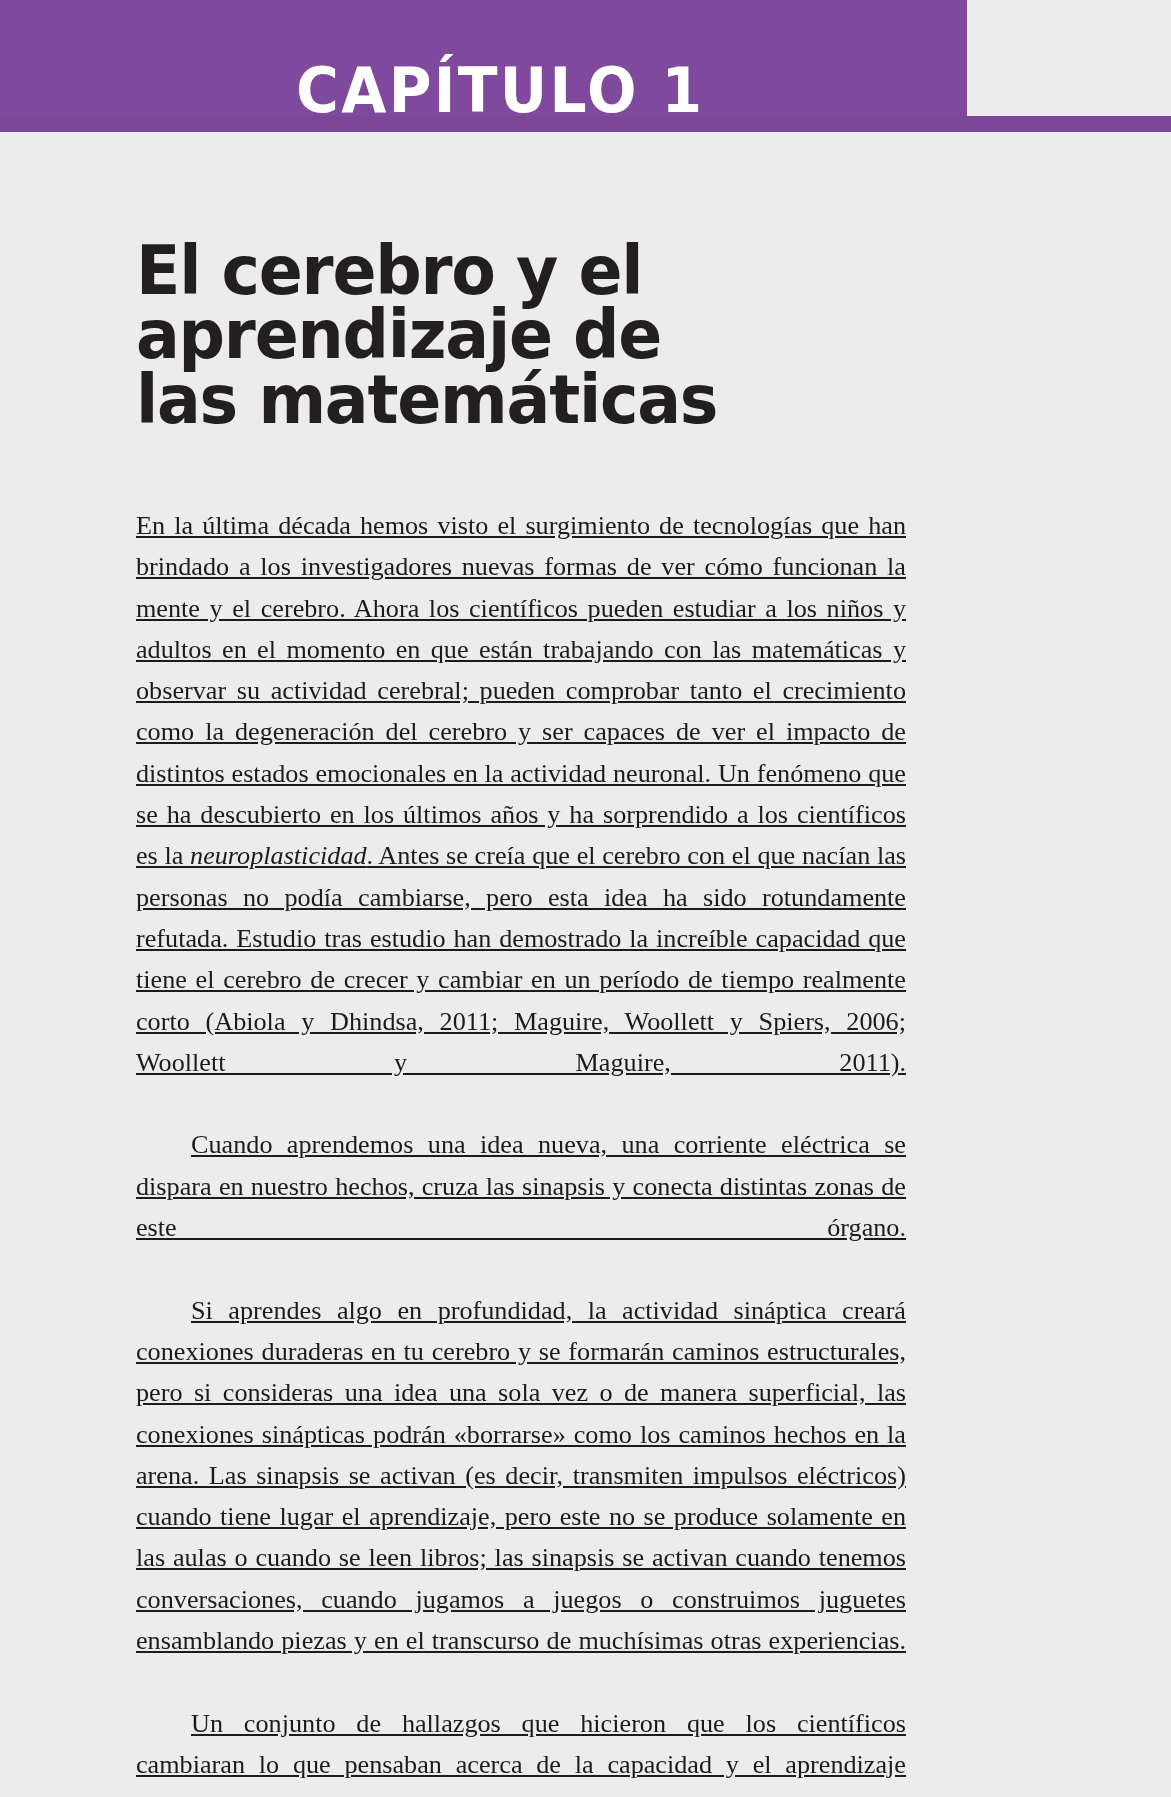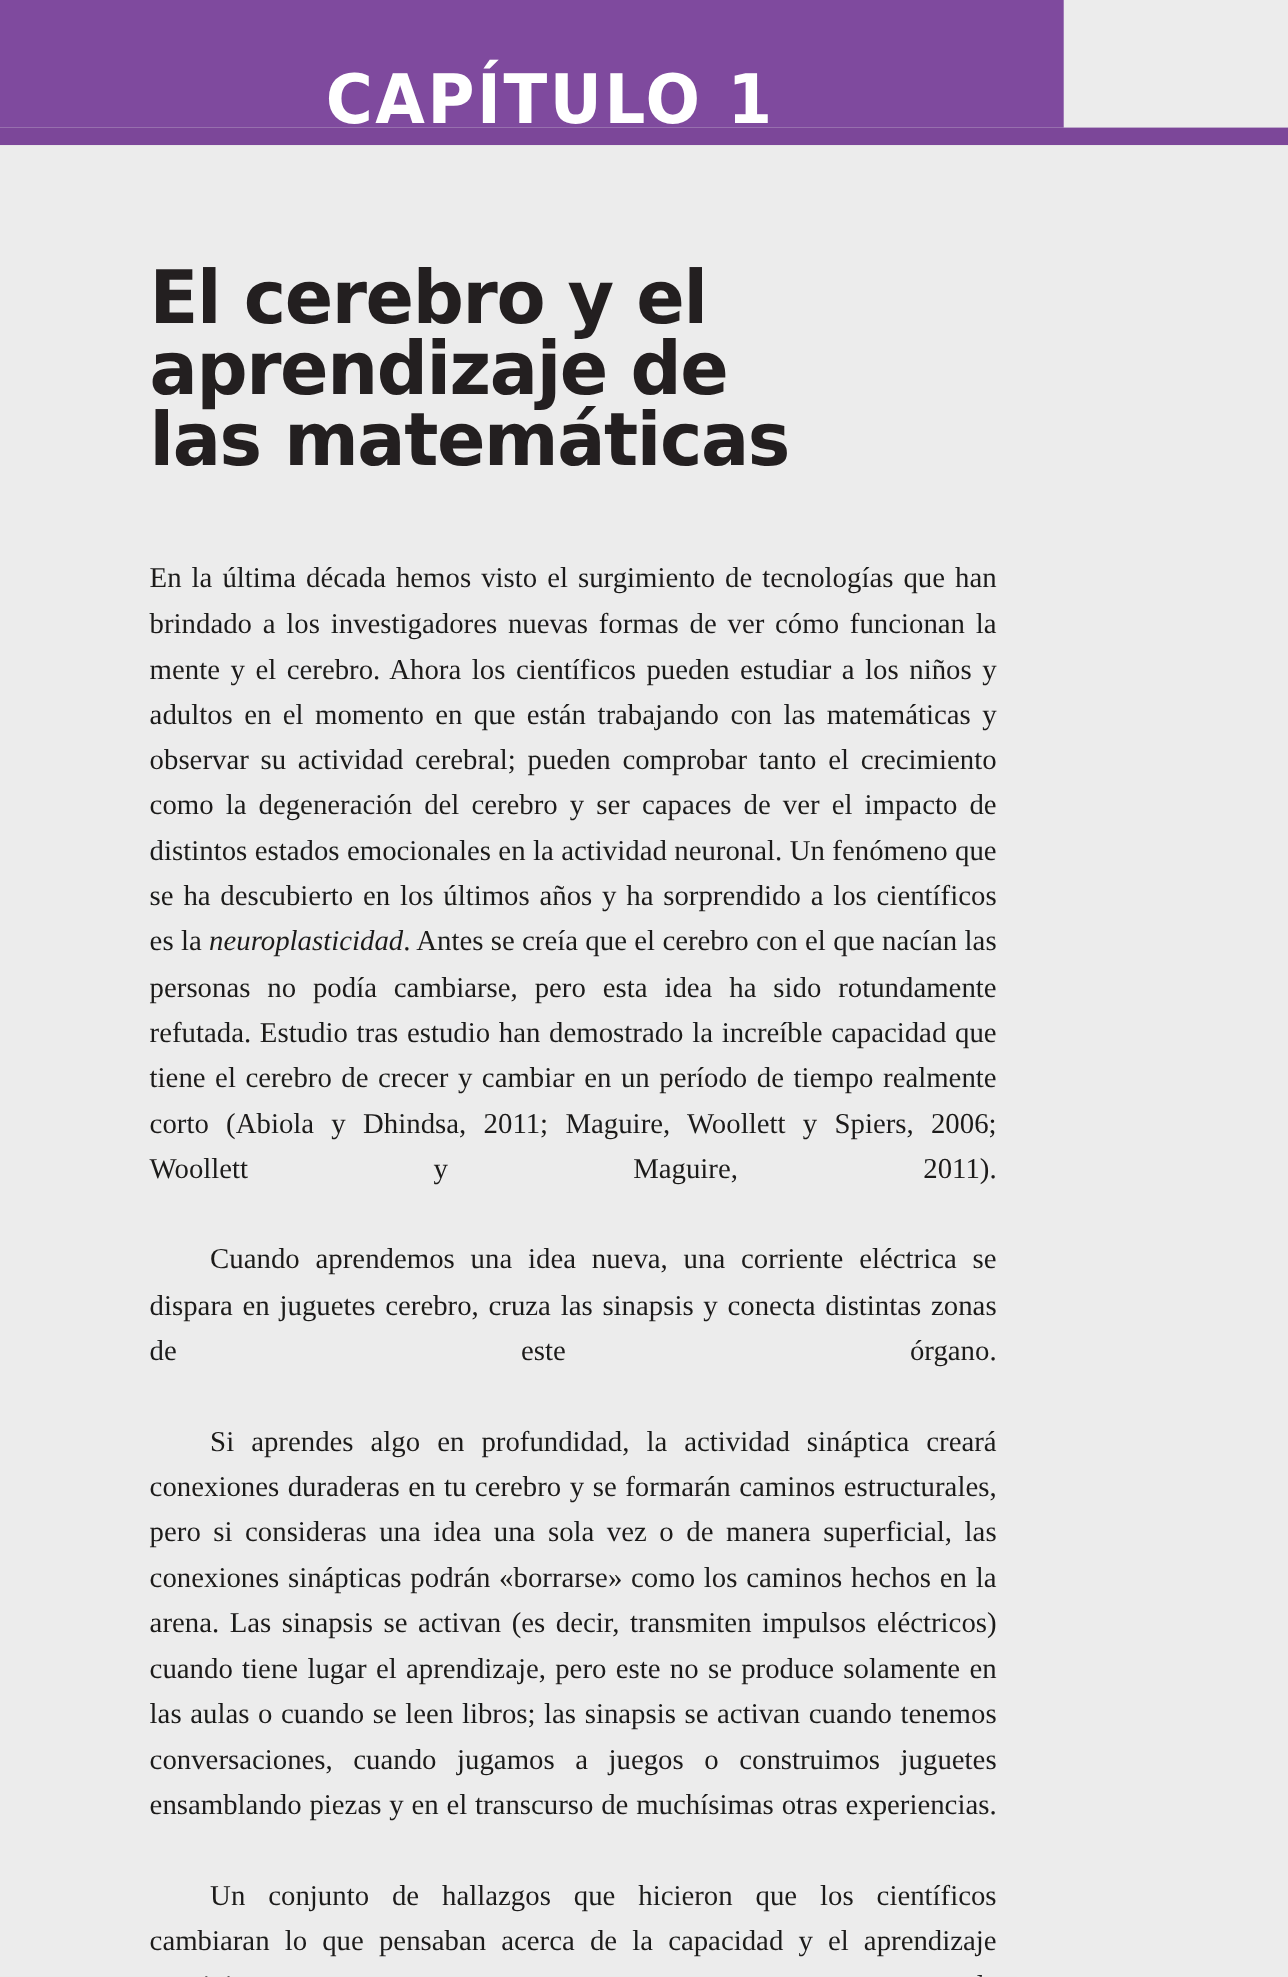--- a/index.html
+++ b/index.html
@@ -83,20 +83,21 @@
     font-size: 26.2px;
     line-height: 41.3px;
     text-align: justify;
     text-justify: inter-word;
     -webkit-hyphens: none;
     hyphens: none;
   }
   .body-copy p {
     margin: 0;
     text-indent: 0;
+    text-decoration: underline;
   }
   .body-copy p.indented {
     text-indent: 2.1em;
   }
   .body-copy p:last-child {
     text-align: justify;
   }
   .body-copy em {
     font-style: italic;
   }
@@ -118,18 +119,18 @@
 <div class="page">
 
   <h1 class="chapter-title" style="color: rgb(35, 31, 32);">
     <span class="tline">El cerebro y el</span>
     <span class="tline">aprendizaje de</span>
     <span class="tline">las matemáticas</span>
   </h1>
 
   <div class="body-copy" id="body-copy" style="color: rgb(28, 27, 26);">
       <p>En la última década hemos visto el surgimiento de tecnologías que han brindado a los investigadores nuevas formas de ver cómo funcionan la mente y el cerebro. Ahora los científicos pueden estudiar a los niños y adultos en el momento en que están trabajando con las matemáticas y observar su actividad cerebral; pueden comprobar tanto el crecimiento como la degeneración del cerebro y ser capaces de ver el impacto de distintos estados emocionales en la actividad neuronal. Un fenómeno que se ha descubierto en los últimos años y ha sorprendido a los científicos es la <em>neuroplasticidad</em>. Antes se creía que el cerebro con el que nacían las personas no podía cambiarse, pero esta idea ha sido rotundamente refutada. Estudio tras estudio han demostrado la increíble capacidad que tiene el cerebro de crecer y cambiar en un período de tiempo realmente corto (Abiola y Dhindsa, 2011; Maguire, Woollett y Spiers, 2006; Woollett y Maguire, 2011).</p>
-      <p class="indented">Cuando aprendemos una idea nueva, una corriente eléctrica se dispara en juguetes cerebro, cruza las sinapsis y conecta distintas zonas de este órgano.</p>
+      <p class="indented">Cuando aprendemos una idea nueva, una corriente eléctrica se dispara en nuestro hechos, cruza las sinapsis y conecta distintas zonas de este órgano.</p>
       <p class="indented">Si aprendes algo en profundidad, la actividad sináptica creará conexiones duraderas en tu cerebro y se formarán caminos estructurales, pero si consideras una idea una sola vez o de manera superficial, las conexiones sinápticas podrán «borrarse» como los caminos hechos en la arena. Las sinapsis se activan (es decir, transmiten impulsos eléctricos) cuando tiene lugar el aprendizaje, pero este no se produce solamente en las aulas o cuando se leen libros; las sinapsis se activan cuando tenemos conversaciones, cuando jugamos a juegos o construimos juguetes ensamblando piezas y en el transcurso de muchísimas otras experiencias.</p>
       <p class="indented">Un conjunto de hallazgos que hicieron que los científicos cambiaran lo que pensaban acerca de la capacidad y el aprendizaje provinieron de</p>
     </div>
 
 </div>
 
 </body></html>

